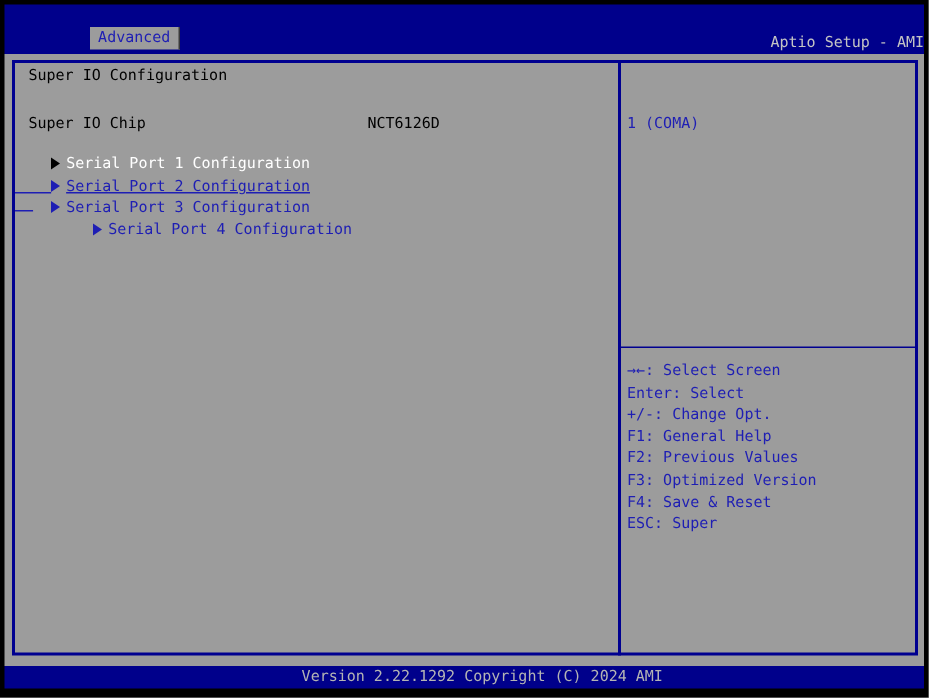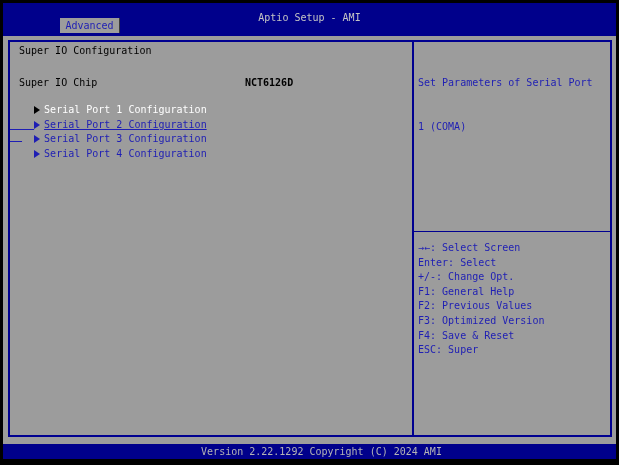--- a/index.html
+++ b/index.html
@@ -10,22 +10,22 @@
     font-family: "DejaVu Sans Mono", "Liberation Mono", monospace;
     font-size: 10px;
     overflow: hidden;
   }
   
   .header-band {
     position: absolute; left: 3px; top: 3px; width: 613px; height: 33px;
     background: #00008B;
   }
   .app-title {
-    position: absolute; left: 0; right: 0; top: 9px;
-    text-align: center; color: #C4C4C4;
+    position: absolute; left: 0; right: 0; top: 20px;
+    text-align: right; color: #C4C4C4;
   }
   .tab {
     position: absolute; left: 57px; top: 15px; width: 59px; height: 15px;
     background: #9C9C9C; color: #1E1EB4;
     text-align: center; line-height: 15px;
     border-right: 1px solid #3a3a3a;
   }
   
   .main-area {
     position: absolute; left: 3px; top: 36px; width: 613px; height: 408px;
@@ -36,30 +36,30 @@
     border: 2px solid #000090; box-sizing: border-box;
   }
   .v-divider {
     position: absolute; left: 409px; top: 4px; width: 2px; height: 397px;
     background: #000090;
   }
   
   .row { position: absolute; height: 12px; line-height: 12px; white-space: pre; }
   .section-title { left: 16px; top: 9px;  color: #000000; }
   .field-row     { left: 16px; top: 41px; color: #000000; }
-  .field-value   { position: absolute; left: 242px; top: 41px; color: #000000; font-weight: bold; }
+  .field-value   { position: absolute; left: 242px; top: 41px; color: #000000; }
   .menu-item { left: 7px; cursor: default; color: #1E1EB4; }
   .menu-item .arrow {
     display: inline-block; width: 0; height: 0; margin-right: 4px;
     border-top: 4px solid transparent; border-bottom: 4px solid transparent;
     border-left: 6px solid #1E1EB4; vertical-align: middle;
   }
   .menu-item.selected { color: #FFFFFF; }
   .menu-item.selected .arrow { border-left-color: #000000; }
-  .mi-0 { top: 56px; } .mi-1 { top: 71px; text-decoration: underline; } .mi-2 { top: 85px; } .mi-3 { top: 100px; }
+  .mi-0 { top: 56px; } .mi-1 { top: 71px; text-decoration: underline; } .mi-2 { top: 85px; } .mi-3 { top: 100px; padding-left: 28px; }
   
   .help-text {
     position: absolute; left: 415px; top: 11px; width: 192px;
     color: #1E1EB4; line-height: 14.5px; white-space: pre;
   }
   .help-divider {
     position: absolute; left: 411px; top: 195px; width: 198px; height: 1px;
     background: #000090;
   }
   .key-legend {
@@ -101,21 +101,20 @@
     <span class="arrow"></span><span>Serial Port 2 Configuration</span>
   </div>
   <div class="row menu-item mi-2">
     <span class="arrow"></span><span>Serial Port 3 Configuration</span>
   </div>
   <div class="row menu-item mi-3">
     <span class="arrow"></span><span>Serial Port 4 Configuration</span>
   </div>
 
   <div class="help-text">
-    <div>Set Parameters of Serial Port</div>
     <div>1 (COMA)</div>
   </div>
 
   <div class="help-divider"></div>
 
   <div class="key-legend">
     <div>→←: Select Screen</div>
     <div>Enter: Select</div>
     <div>+/-: Change Opt.</div>
     <div>F1: General Help</div>

